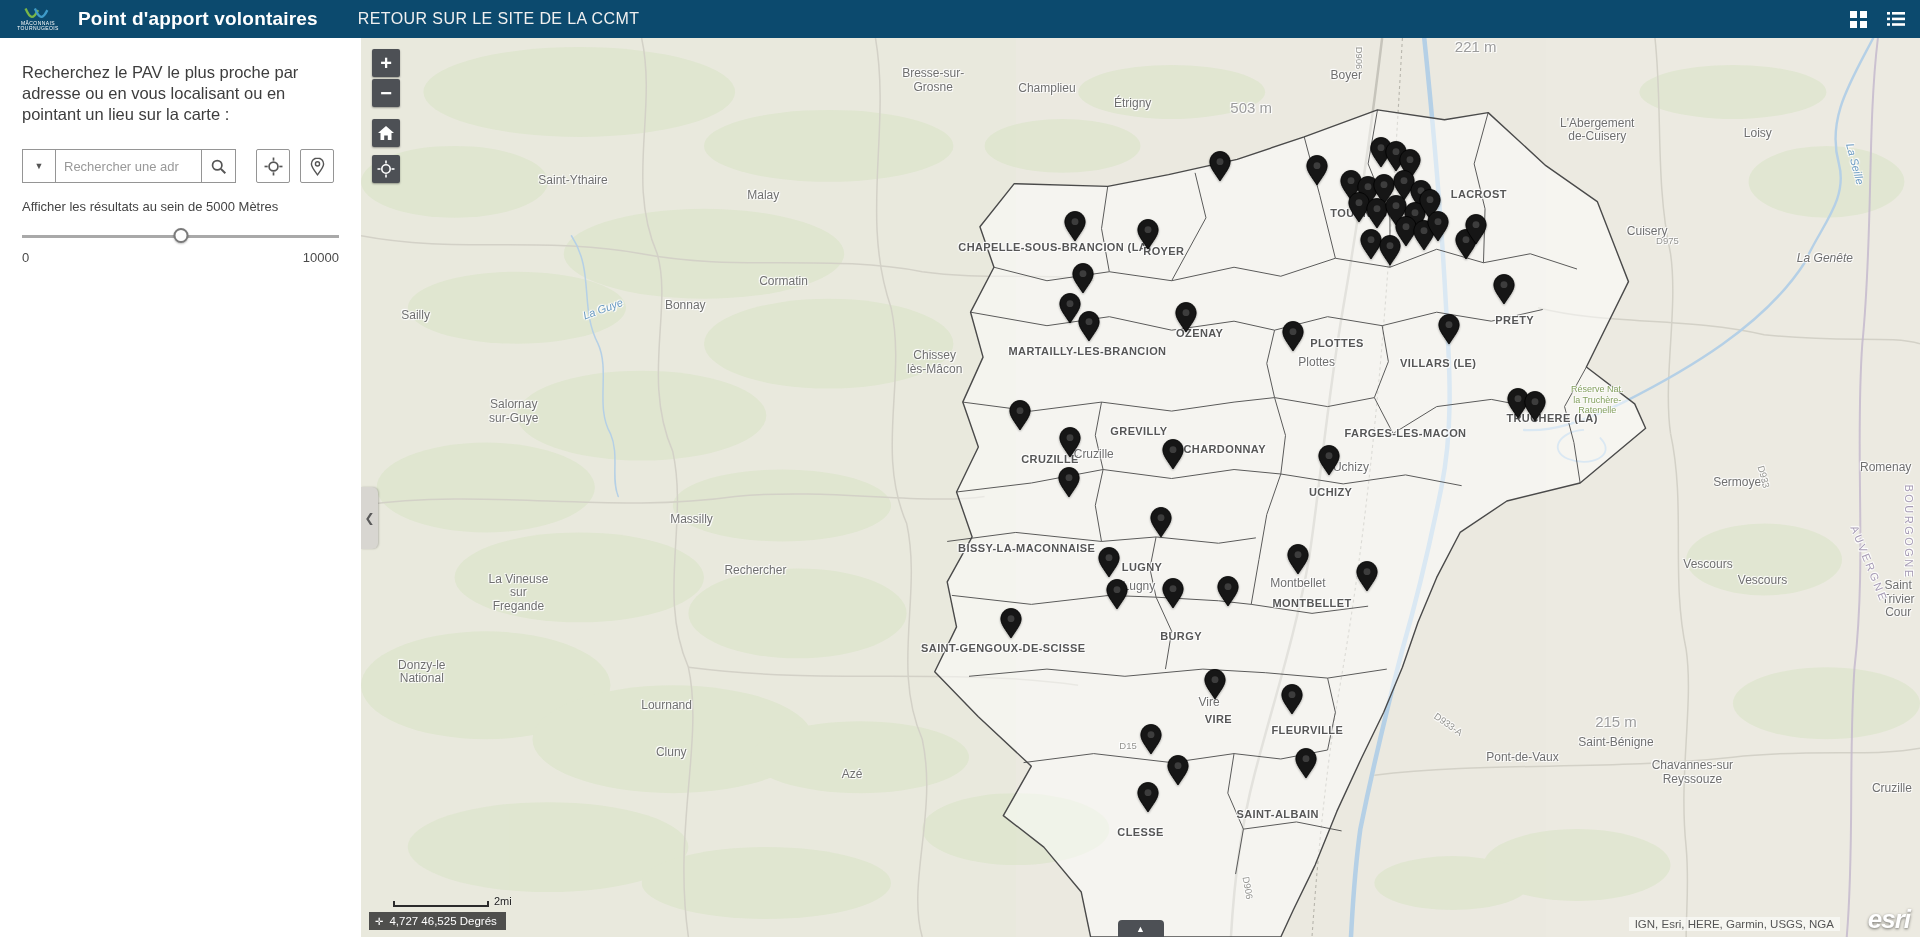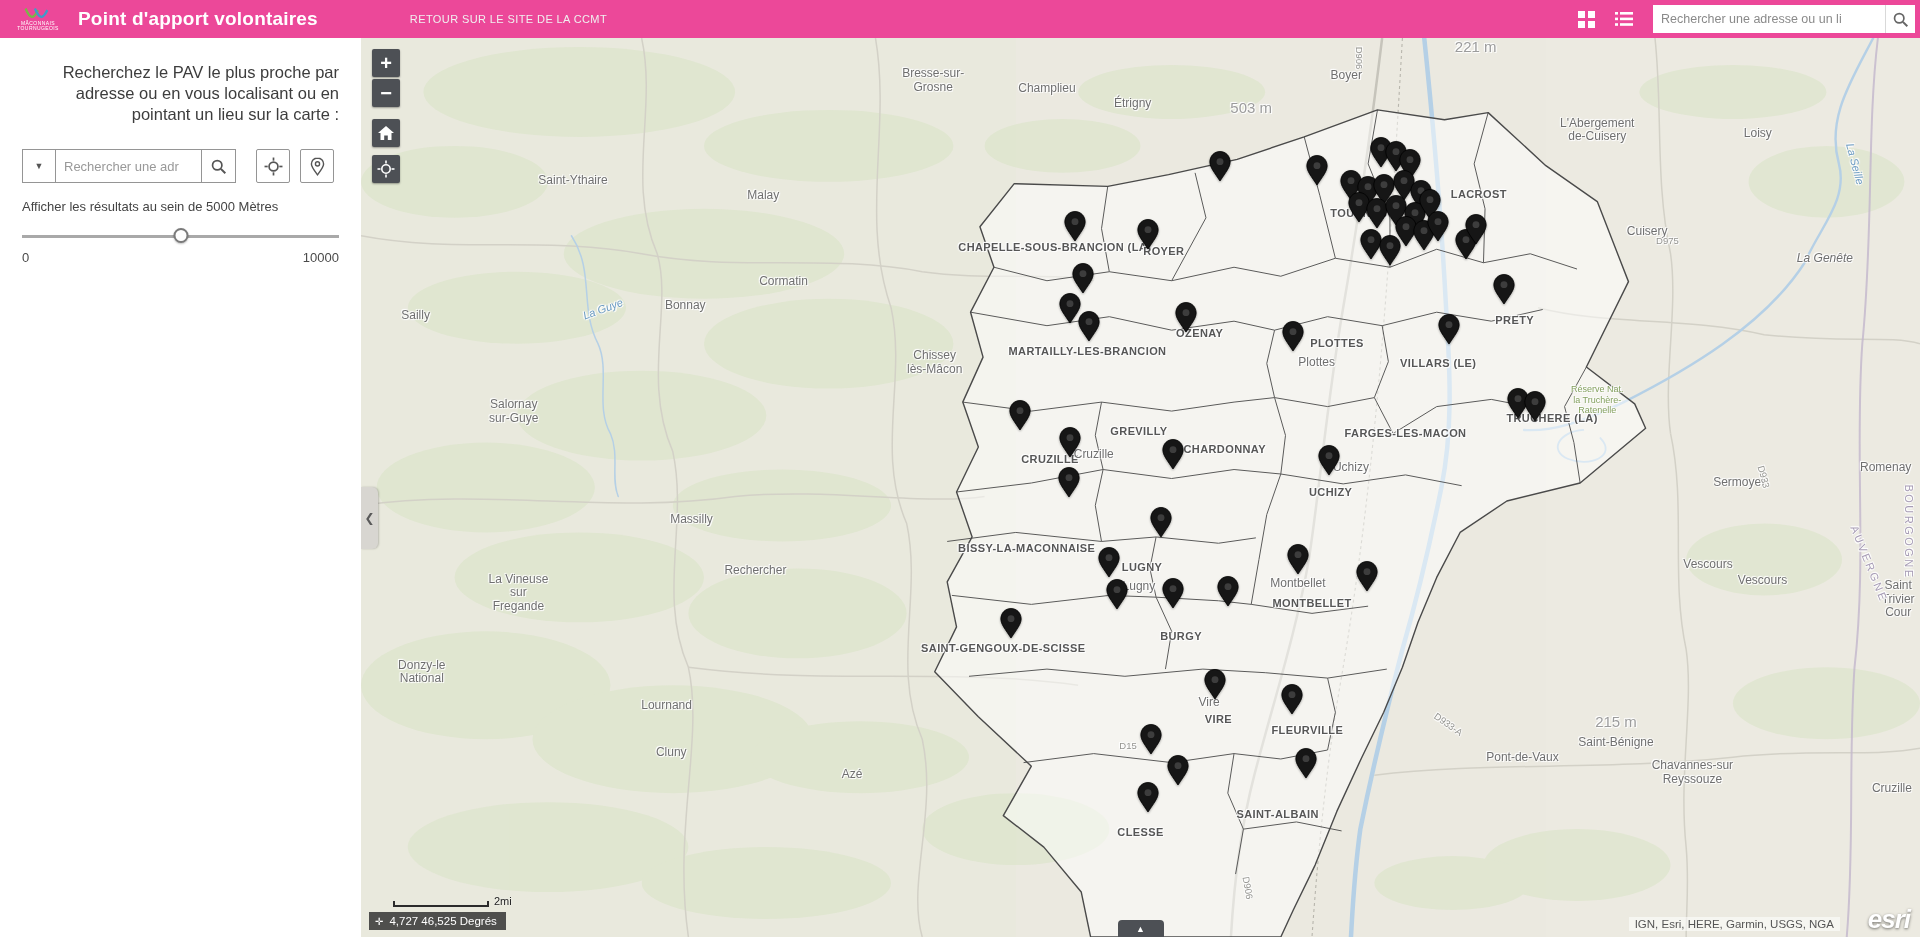--- a/index.html
+++ b/index.html
@@ -3,46 +3,46 @@
 <meta charset="utf-8">
 <style>
   * { box-sizing: border-box; margin: 0; padding: 0; }
   html, body { width: 1920px; height: 937px; overflow: hidden; }
   body { font-family: "Liberation Sans", sans-serif; background: #eae8df; }
 
   .app { display: flex; flex-direction: column; width: 100%; height: 100%; }
 
   
   header {
-    height: 38px; background: #ec4899; color: #fff;
+    height: 38px; background: #0c4a6e; color: #fff;
     display: flex; align-items: center; padding: 0 5px 0 12px; flex: 0 0 38px;
   }
   .logo { display: flex; flex-direction: column; align-items: center; width: 52px; }
   .logo-mark { display: block; }
   .logo-text { display: flex; flex-direction: column; line-height: 1.05; text-align: center; }
   .logo-text span { font-size: 5px; letter-spacing: .4px; color: #fff; }
   .app-title { font-size: 19px; font-weight: 700; margin-left: 14px; letter-spacing: .2px; }
-  .hdr-link { margin-left: 92px; font-size: 11px; letter-spacing: .4px; color: #f0f0f0; cursor: pointer; }
+  .hdr-link { margin-left: 40px; font-size: 16px; letter-spacing: .4px; color: #f0f0f0; cursor: pointer; }
   .hdr-spacer { flex: 1; }
   .hdr-iconbtn { width: 32px; height: 32px; display: grid; place-items: center; margin: 0 3px; cursor: pointer; }
   .hdr-search { display: flex; height: 28px; margin-left: 10px; }
   .hdr-search input {
     width: 232px; height: 28px; border: none; background: #fff; color: #333;
     font-size: 12.5px; padding: 0 8px; outline: none; font-family: inherit;
   }
   .hdr-search input::placeholder { color: #8a8a8a; }
   .hdr-search-btn { width: 30px; height: 28px; background: #fff; border-left: 1px solid #d9d9d9;
     display: grid; place-items: center; cursor: pointer; }
 
   
   .content { display: flex; flex: 1; min-height: 0; }
 
   
   .panel { width: 361px; flex: 0 0 361px; background: #fff; padding: 24px 22px; z-index: 5; }
-  .panel-intro { font-size: 16.5px; color: #3d3d3d; line-height: 1.28; text-align: right; }
+  .panel-intro { font-size: 16.5px; color: #3d3d3d; line-height: 1.28; }
   .search-row { display: flex; align-items: center; margin-top: 24px; }
   .btn-sq {
     width: 34px; height: 34px; background: #fff; border: 1px solid #959595;
     display: grid; place-items: center; cursor: pointer; flex: 0 0 auto;
   }
   .caret { font-size: 9px; color: #555; }
   .addr-input {
     width: 146px; height: 34px; border: 1px solid #959595; border-left: none;
     font-size: 13px; color: #333; padding: 0 8px; outline: none; font-family: inherit;
   }
@@ -153,29 +153,20 @@
     </div>
     <div class="hdr-iconbtn">
       <svg width="18" height="14">
         <rect y="0" width="3" height="2.6" fill="#fff"></rect>
           <rect x="5" y="0" width="13" height="2.6" fill="#fff"></rect>
         <rect y="5.6" width="3" height="2.6" fill="#fff"></rect>
           <rect x="5" y="5.6" width="13" height="2.6" fill="#fff"></rect>
         <rect y="11.2" width="3" height="2.6" fill="#fff"></rect>
           <rect x="5" y="11.2" width="13" height="2.6" fill="#fff"></rect>
       </svg>
-    </div>
-    <div class="hdr-search">
-      <input type="text" placeholder="Rechercher une adresse ou un li" style="">
-      <div class="hdr-search-btn">
-        <svg width="17" height="17" viewBox="0 0 20 20">
-          <circle cx="8.5" cy="8.5" r="5.5" fill="none" stroke="#666" stroke-width="2"></circle>
-          <line x1="12.8" y1="12.8" x2="18" y2="18" stroke="#666" stroke-width="2.4"></line>
-        </svg>
-      </div>
     </div>
   </header>
 
   <div class="content">
 
     <aside class="panel">
       <div class="panel-intro">Recherchez le PAV le plus proche par adresse ou en vous localisant ou en pointant un lieu sur la carte :</div>
 
       <div class="search-row">
         <div class="btn-sq">

